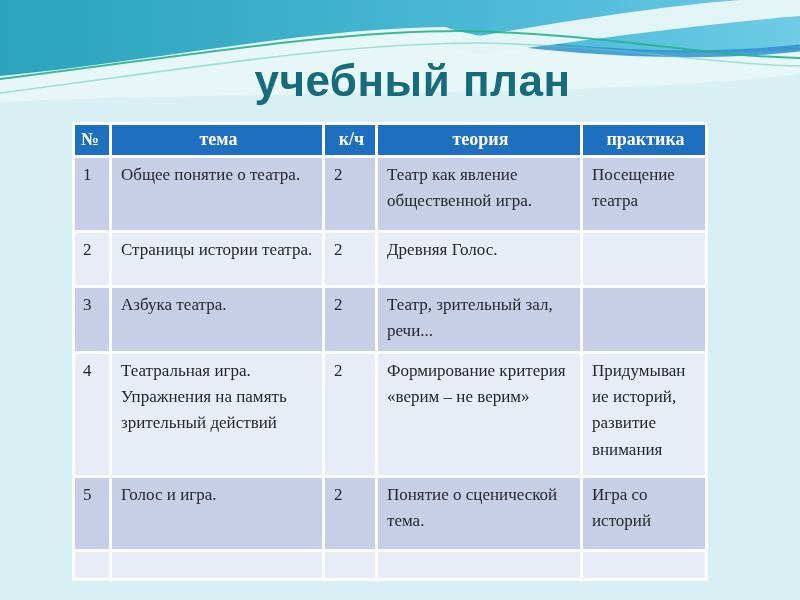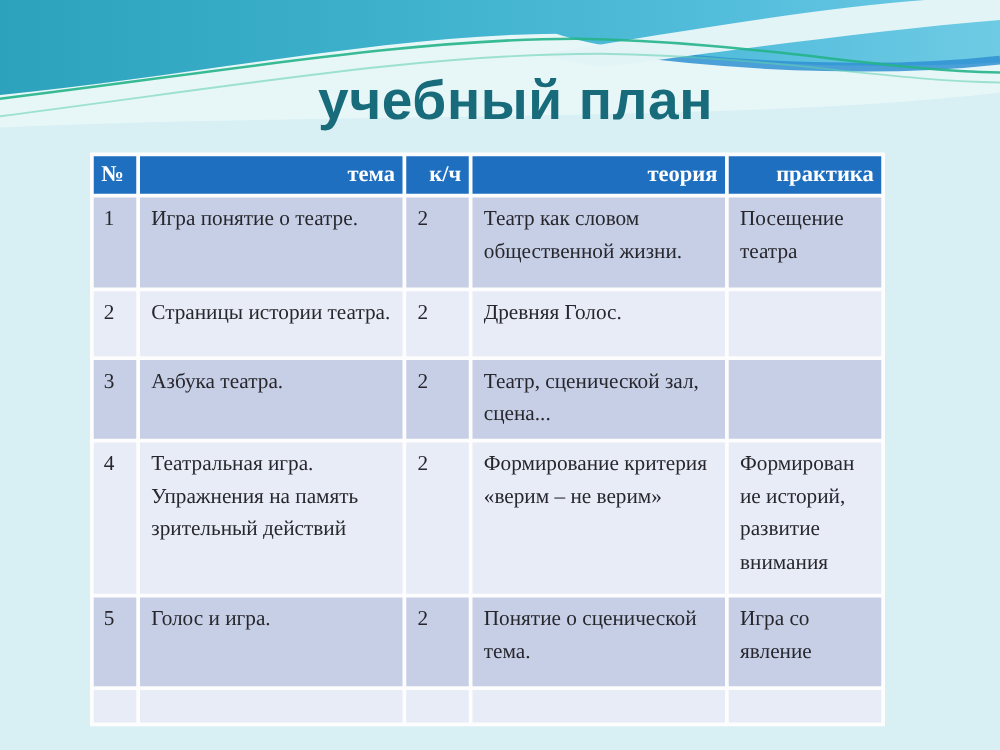--- a/index.html
+++ b/index.html
@@ -46,21 +46,21 @@
     border-spacing: 3px;
     background: #fdfdfd;
     z-index: 3;
   }
 
   table.curriculum th {
     background: var(--header-bg, #1e6fc0);
     color: var(--header-text, #ffffff);
     font-weight: 700;
     font-size: 18px;
-    text-align: right;
+    text-align: center;
     vertical-align: middle;
     padding: 2px 6px 4px 9px;
     height: 30px;
   }
   table.curriculum th.c0 { text-align: center; padding-left: 2px; }
 
   table.curriculum td {
     font-size: 17px;
     line-height: 1.55;
     color: var(--body-text, #26262c);
@@ -126,52 +126,52 @@
         <th class="c0">№</th>
         <th class="c1">тема</th>
         <th class="c2">к/ч</th>
         <th class="c3">теория</th>
         <th class="c4">практика</th>
       </tr>
     </thead>
     <tbody>
         <tr>
           <td class="c0">1</td>
-          <td class="c1">Игра понятие о театре.</td>
+          <td class="c1">Общее понятие о театра.</td>
           <td class="c2">2</td>
-          <td class="c3">Театр как словом общественной жизни.</td>
+          <td class="c3">Театр как явление общественной игра.</td>
           <td class="c4">Посещение театра</td>
         </tr>
         <tr>
           <td class="c0">2</td>
           <td class="c1">Страницы истории театра.</td>
           <td class="c2">2</td>
           <td class="c3">Древняя Голос.</td>
           <td class="c4"></td>
         </tr>
         <tr>
           <td class="c0">3</td>
           <td class="c1">Азбука театра.</td>
           <td class="c2">2</td>
-          <td class="c3">Театр, сценической зал, сцена...</td>
+          <td class="c3">Театр, зрительный зал, речи...</td>
           <td class="c4"></td>
         </tr>
         <tr>
           <td class="c0">4</td>
           <td class="c1">Театральная игра. Упражнения на память зрительный действий</td>
           <td class="c2">2</td>
           <td class="c3">Формирование критерия «верим – не верим»</td>
-          <td class="c4">Формирование историй, развитие внимания</td>
+          <td class="c4">Придумывание историй, развитие внимания</td>
         </tr>
         <tr>
           <td class="c0">5</td>
           <td class="c1">Голос и игра.</td>
           <td class="c2">2</td>
           <td class="c3">Понятие о сценической тема.</td>
-          <td class="c4">Игра со явление</td>
+          <td class="c4">Игра со историй</td>
         </tr>
         <tr>
           <td class="c0"></td>
           <td class="c1"></td>
           <td class="c2"></td>
           <td class="c3"></td>
           <td class="c4"></td>
         </tr>
       </tbody>
   </table>

